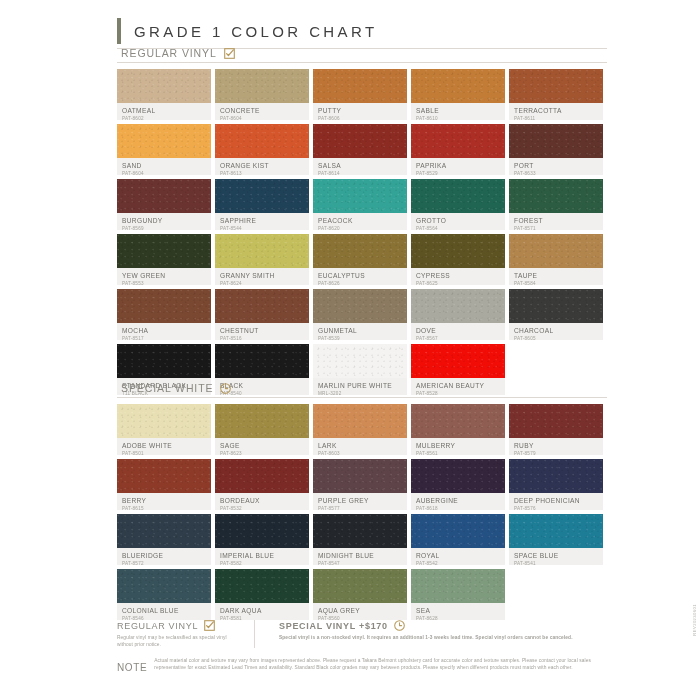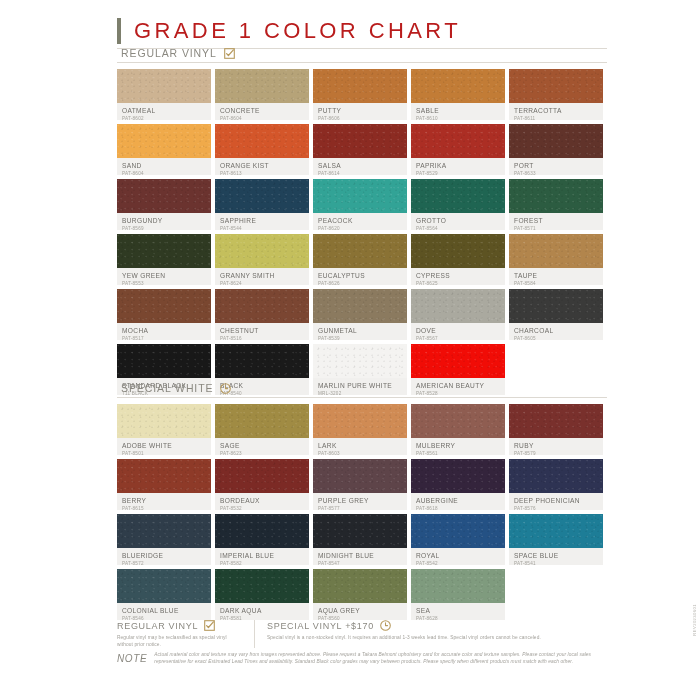--- a/index.html
+++ b/index.html
@@ -36,23 +36,23 @@
     align-items: center;
   }
   .title-bar {
     width: 4px;
     height: 26px;
     background: #7d7f6d;
     margin-right: 13px;
     flex: 0 0 auto;
   }
   .chart-title {
-    font-size: 22px;
+    font-size: 15px;
     letter-spacing: 3.4px;
-    color: #b91c1c;
+    color: #404040;
     font-weight: 400;
     white-space: nowrap;
   }
 
   
   .section-head {
     position: absolute;
     left: 121px;
     display: flex;
     align-items: center;
@@ -147,44 +147,43 @@
     width: 490px;
   }
   .foot-cols {
     display: flex;
     gap: 0;
   }
   .foot-col {
     box-sizing: border-box;
   }
   .foot-col.left { width: 137px; padding-right: 10px; }
-  .foot-col.right { width: 353px; padding-left: 12px; border-left: 1px solid #ddd9d2; }
+  .foot-col.right { width: 353px; padding-left: 24px; border-left: 1px solid #ddd9d2; font-weight: bold; }
   .foot-head {
     display: flex;
     align-items: center;
     gap: 6px;
     margin-bottom: 3px;
   }
   .foot-head .fh-label {
     font-size: 9px;
     letter-spacing: 0.7px;
     color: #8a8880;
   }
   .foot-body {
     font-size: 4.8px;
     line-height: 7px;
     color: #a3a19b;
     letter-spacing: 0.12px;
   }
   .note-wrap {
-    margin-top: 3px;
+    margin-top: 9px;
     display: flex;
-    align-items: center;
+    align-items: flex-end;
     gap: 7px;
-    font-style: italic;
   }
   .note-label {
     font-size: 10px;
     letter-spacing: 0.6px;
     color: #8a8880;
     flex: 0 0 auto;
     line-height: 9px;
   }
   .note-text {
     font-size: 4.8px;

